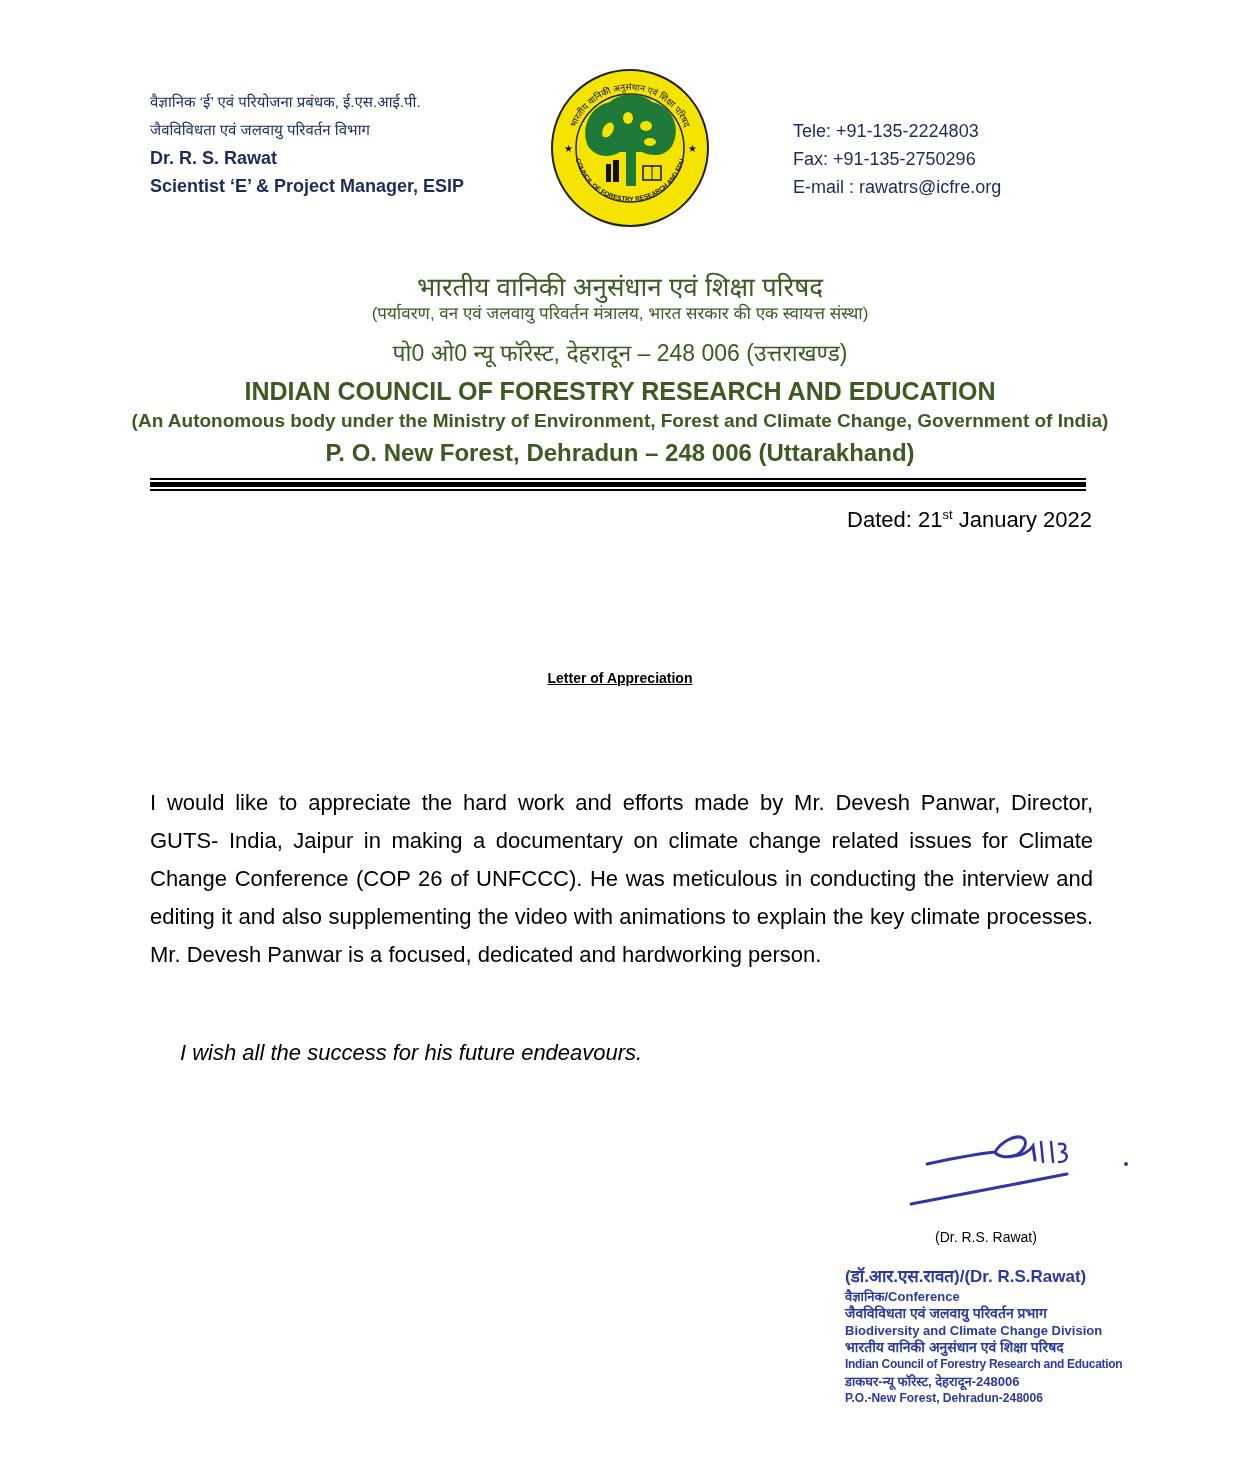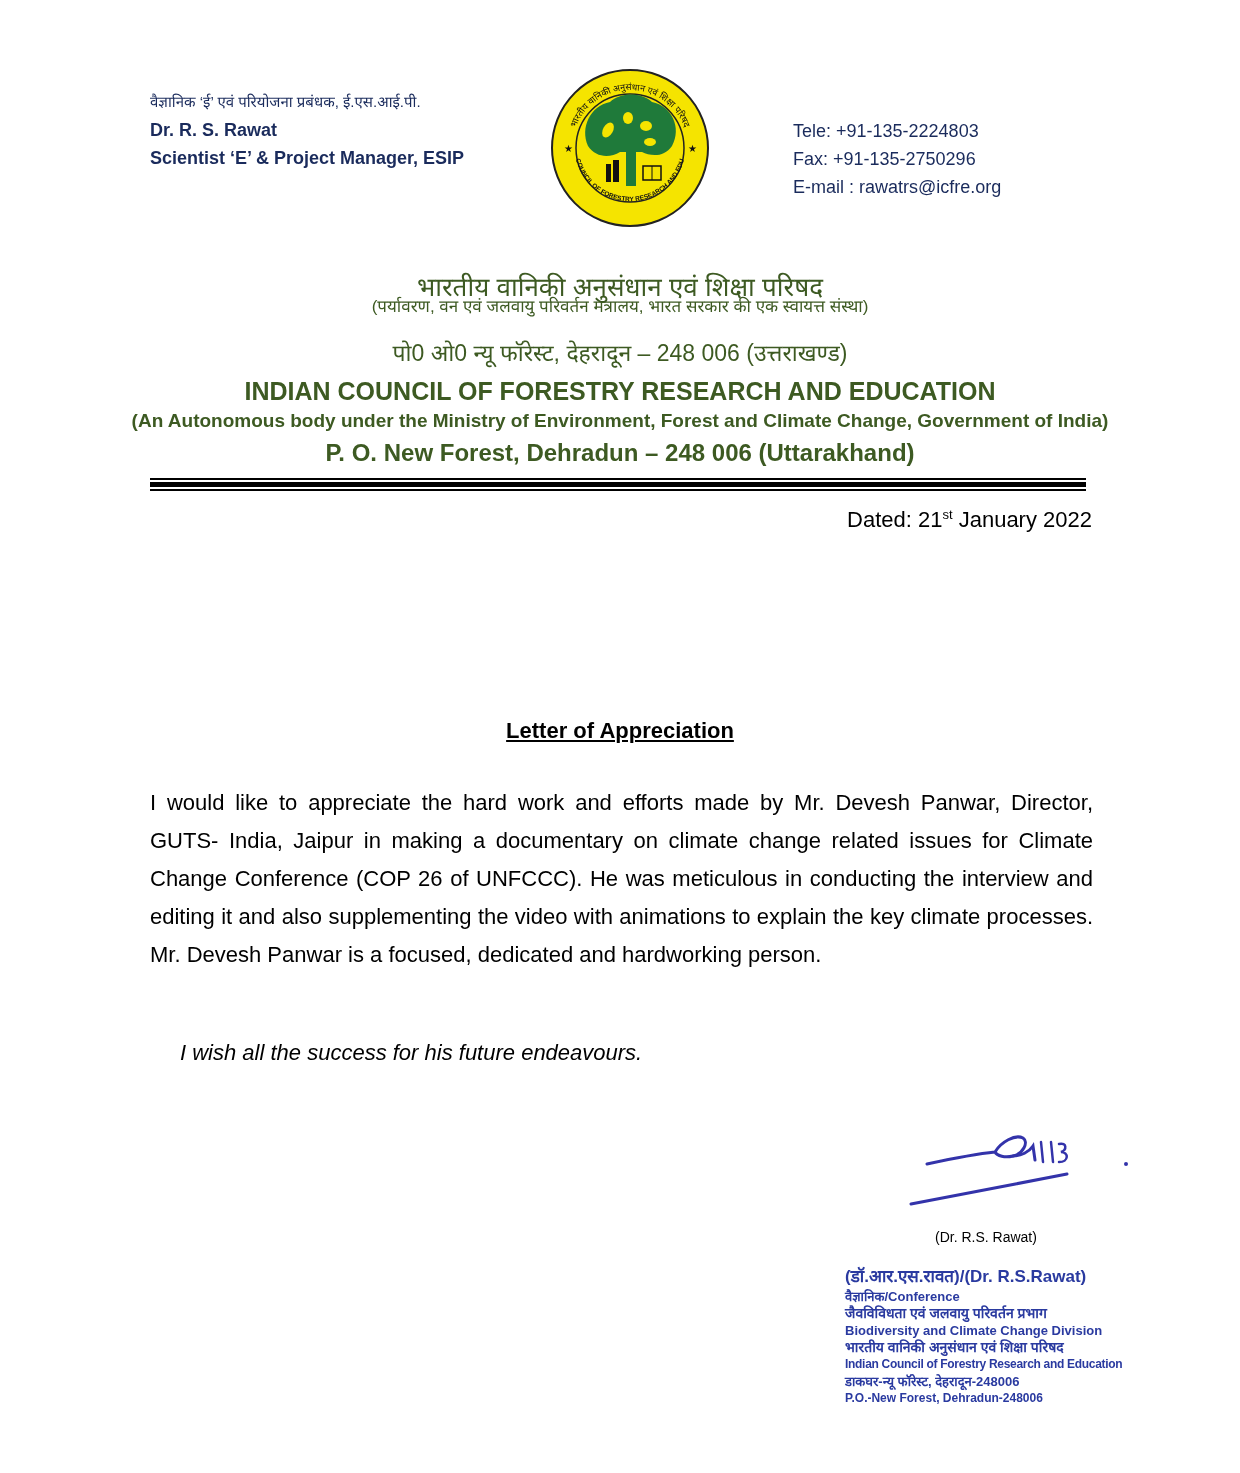--- a/index.html
+++ b/index.html
@@ -10,49 +10,50 @@
     .lh-left { left: 150px; top: 88px; font-weight: bold; }
     .lh-left div { line-height: 28px; white-space: nowrap; }
     .lh-left .hi-name { font-size: 19px; font-weight: normal; }
     .lh-left .hi { font-size: 15px; font-weight: normal; }
     .lh-left .en { font-size: 18px; }
     .lh-right { left: 793px; top: 117px; font-weight: normal; font-size: 18px; }
     .lh-right div { line-height: 28px; white-space: nowrap; }
     .logo { left: 550px; top: 68px; width: 160px; height: 160px; }
     .center { left: 0; width: 1240px; text-align: center; white-space: nowrap; }
     .hi-title { top: 270px; font-size: 26px; line-height: 34px; }
-    .hi-sub { top: 295px; font-size: 17px; line-height: 24px; }
+    .hi-sub { top: 302px; font-size: 17px; line-height: 24px; }
     .hi-addr { top: 337px; font-size: 23px; line-height: 32px; }
     .en-title { top: 374px; font-size: 25px; font-weight: bold; line-height: 34px; }
     .en-sub { top: 409px; font-size: 19px; font-weight: bold; line-height: 24px; }
     .en-addr { top: 436px; font-size: 24px; font-weight: bold; line-height: 34px; }
     .rule { left: 150px; width: 936px; background: #000; }
     .dated { right: 148px; top: 500px; font-size: 22px; color: #000; line-height: 30px; }
     .dated sup { font-size: 13px; }
-    .subject { top: 670px; font-size: 22px; font-weight: bold; text-decoration: underline; color: #000; margin-top: 48px; }
+    .subject { top: 670px; font-size: 14px; font-weight: bold; text-decoration: underline; color: #000; }
     .body-text { left: 150px; width: 943px; top: 784px; font-size: 22px; line-height: 38px; color: #000; text-align: justify; }
     .closing { left: 150px; top: 1034px; font-size: 22px; font-style: italic; color: #000; line-height: 38px; margin-left: 30px; }
     .signature { left: 905px; top: 1122px; width: 240px; height: 90px; }
     .sig-name { left: 935px; top: 1222px; font-size: 14px; color: #000; line-height: 30px; }
     .stamp { left: 845px; top: 1266px; color: #2a3aa0; font-weight: bold; }
     .stamp div { white-space: nowrap; line-height: 17px; }
     .stamp .s1 { font-size: 17px; line-height: 22px; }
     .stamp .s2 { font-size: 13px; }
     .stamp .s3 { font-size: 14px; }
     .stamp .s4 { font-size: 13px; }
     .stamp .s5 { font-size: 14px; }
     .stamp .s6 { font-size: 12px; letter-spacing: -0.3px; }
     .stamp .s7 { font-size: 13px; }
     .stamp .s8 { font-size: 12px; }
   </style>
 </head>
 <body>
 
 <div class="abs lh-left navy">
   <div class="hi">वैज्ञानिक ‘ई’ एवं परियोजना प्रबंधक, ई.एस.आई.पी.</div>
+  <div class="hi">जैवविविधता एवं जलवायु परिवर्तन विभाग</div>
   <div class="en">Dr. R. S. Rawat</div>
   <div class="en">Scientist ‘E’ &amp; Project Manager, ESIP</div>
 </div>
 
 <div class="abs logo">
   <svg width="160" height="160" viewBox="0 0 160 160">
     <circle cx="80" cy="80" r="78" fill="#f5e400" stroke="#222" stroke-width="2"></circle>
     <circle cx="80" cy="80" r="54" fill="#f5e400" stroke="#222" stroke-width="1.5"></circle>
     <text x="14" y="84" font-size="10" fill="#111">★</text>
     <text x="138" y="84" font-size="10" fill="#111">★</text>

